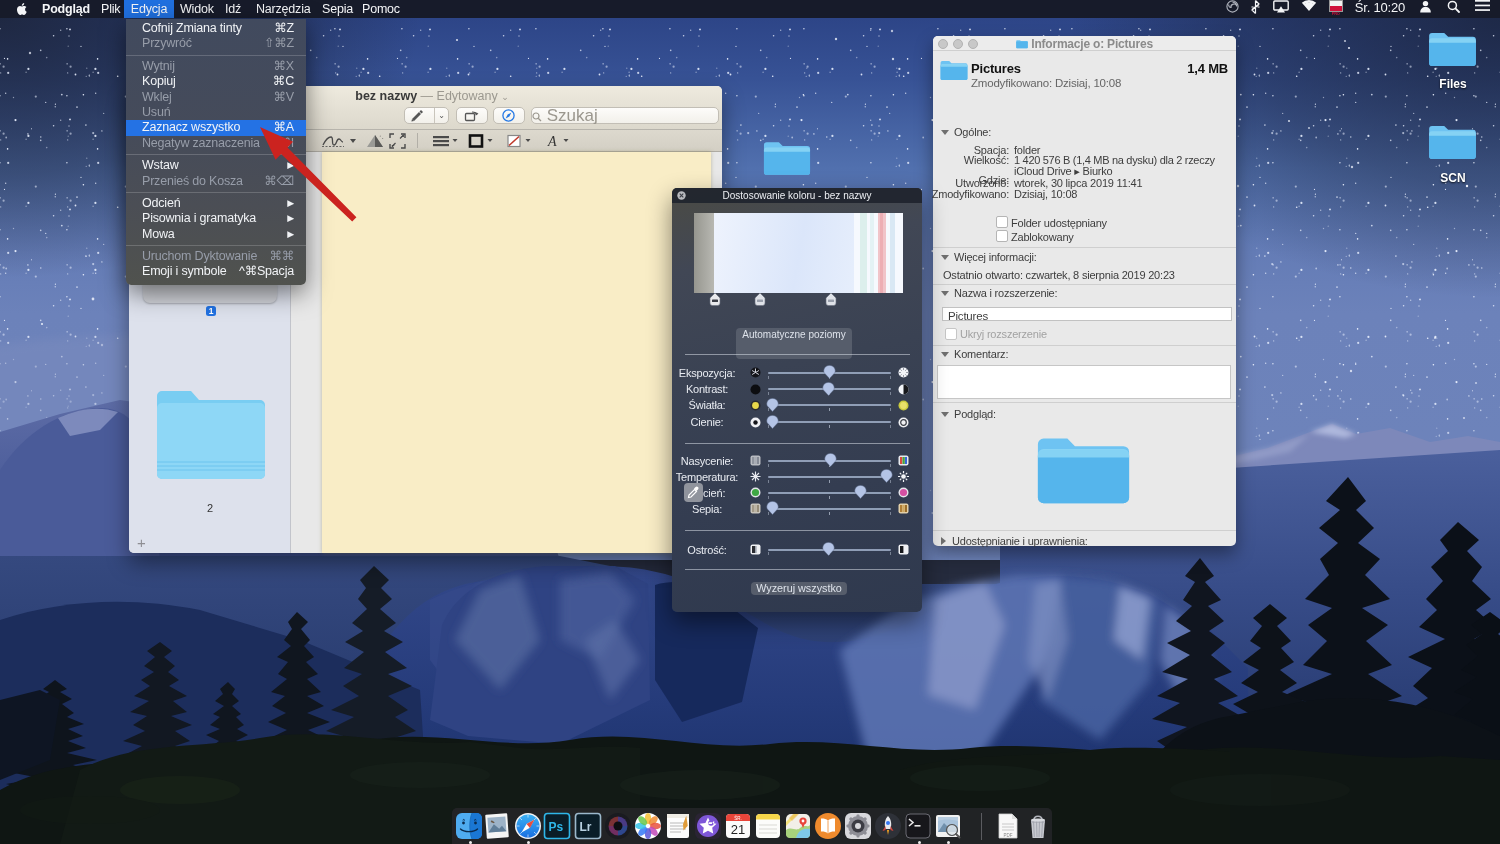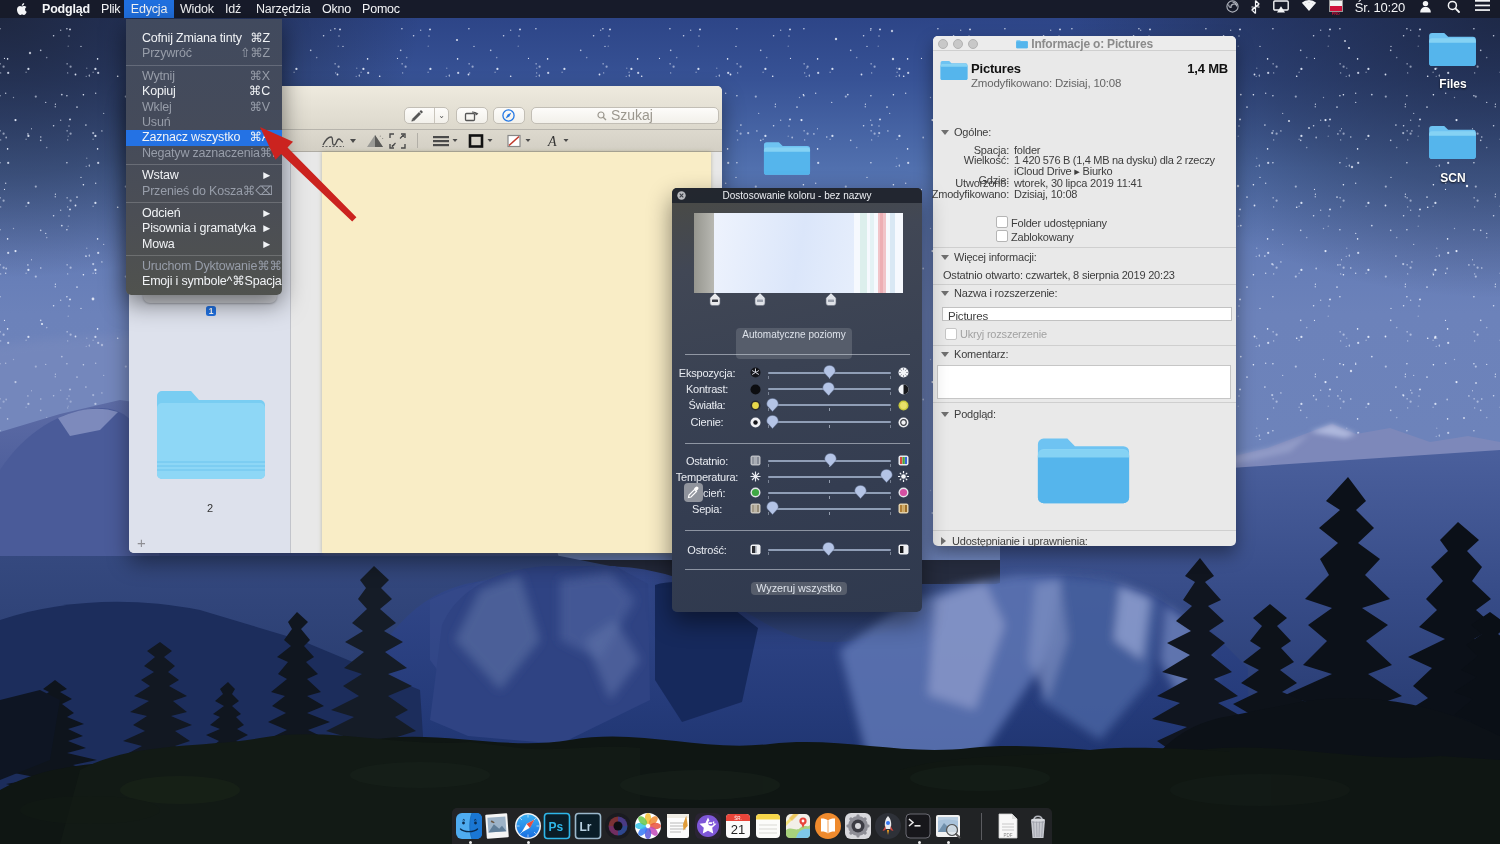--- a/index.html
+++ b/index.html
@@ -1,21 +1,21 @@
 <!DOCTYPE html>
 <html><head><meta charset="utf-8"><style>
 html,body{margin:0;padding:0;width:1500px;height:844px;overflow:hidden;background:#252b3d;
 font-family:"Liberation Sans",sans-serif;-webkit-font-smoothing:antialiased;}
 #wp{position:absolute;left:0;top:0;}
 .abs{position:absolute;}
 #menubar{position:absolute;left:0;top:0;width:1500px;height:18px;background:#171b2a;color:#f4f5f7;
 font-size:12.5px;letter-spacing:-0.2px;z-index:50;}
-#emenu{position:absolute;left:126px;top:19px;width:156px;height:264px;z-index:60;
+#emenu{position:absolute;left:126px;top:19px;width:180px;height:264px;z-index:60;
 background:linear-gradient(180deg,#414a5e 0%,#454b5a 40%,#4b4e55 70%,#50524e 100%);
-border-radius:0 0 5px 5px;box-shadow:0 8px 24px rgba(0,0,0,.5);padding-top:12px;font-size:12.5px;font-weight:500;letter-spacing:-0.2px;}
+border-radius:0 0 5px 5px;box-shadow:0 8px 24px rgba(0,0,0,.5);padding-top:2px;font-size:12.5px;font-weight:500;letter-spacing:-0.2px;}
 .mrow{height:15.4px;line-height:15.4px;padding:0 12px 0 16px;color:#f1f3f6;display:flex;justify-content:space-between;white-space:nowrap;}
 .mrow.dis{color:#979da9;}
 .mrow .sc{color:#f1f3f6;}
 .mrow.dis .sc{color:#979da9;}
 .mrow.hl{background:#2472e4;}
 .msep{height:7px;position:relative;}
 .msep:after{content:"";position:absolute;left:0;right:0;top:3px;height:1px;background:rgba(255,255,255,.18);}
 #pwin{position:absolute;left:129px;top:86px;width:593px;height:467px;border-radius:5px;
 background:#e9e9e9;box-shadow:0 10px 22px rgba(0,0,0,.42);z-index:10;}
 #ptitle{position:absolute;left:0;top:0;right:0;height:43px;border-radius:5px 5px 0 0;
@@ -300,21 +300,21 @@
 <div id="menubar">
     <svg width="13" height="14" viewBox="0 0 13 14" style="position:absolute;left:16px;top:2px">
       <path fill="#f4f5f7" d="M9.1 7.4c0-1.5 1.2-2.2 1.3-2.3-.7-1-1.8-1.2-2.2-1.2-.9-.1-1.8.5-2.3.5-.5 0-1.2-.5-2-.5C2.9 4 2 4.5 1.5 5.4.4 7.2 1.2 9.9 2.2 11.4c.5.7 1.1 1.5 1.9 1.5.8 0 1-.5 2-.5s1.2.5 2 .5 1.3-.7 1.8-1.4c.6-.8.8-1.6.8-1.7 0 0-1.6-.6-1.6-2.4zM7.6 3c.4-.5.7-1.2.6-1.9-.6 0-1.3.4-1.8.9-.4.4-.7 1.1-.6 1.8.7.1 1.4-.3 1.8-.8z"></path>
     </svg>
     <div style="position:absolute;left:124px;top:0;width:50px;height:18px;background:#2070e0;text-align:center;line-height:18px">Edycja</div>
     <div style="position:absolute;left:42px;top:0;height:18px;line-height:18px;font-weight:bold;">Podgląd</div>
     <div style="position:absolute;left:101px;top:0;height:18px;line-height:18px;">Plik</div>
     <div style="position:absolute;left:180px;top:0;height:34px;line-height:18px;">Widok</div>
     <div style="position:absolute;left:225px;top:0;height:18px;line-height:18px;">Idź</div>
     <div style="position:absolute;left:256px;top:0;height:18px;line-height:18px;">Narzędzia</div>
-    <div style="position:absolute;left:322px;top:0;height:18px;line-height:18px;">Okno</div>
+    <div style="position:absolute;left:322px;top:0;height:18px;line-height:18px;">Sepia</div>
     <div style="position:absolute;left:362px;top:0;height:18px;line-height:18px;">Pomoc</div>
     <div style="position:absolute;right:0;top:0;height:18px;display:flex;align-items:flex-start;color:#f4f5f7">
 <svg width="13" height="13" viewBox="0 0 13 13" style="margin-right:12px;opacity:.85">
         <circle cx="6.5" cy="6.5" r="5.6" fill="none" stroke="#c9cdd6" stroke-width="1.1"></circle>
         <path d="M6.5 2.2 A4.3 4.3 0 0 1 10.8 6.5 A2.9 2.9 0 0 0 5 7.5 A2.2 2.2 0 0 1 2.9 4.4" fill="none" stroke="#c9cdd6" stroke-width="1.1"></path>
       </svg>
 <svg width="9" height="14" viewBox="0 0 9 14" style="margin-right:13px">
         <path d="M4.5 0.5 L4.5 13.5 M4.5 0.5 L8 4 L1 9.5 M4.5 13.5 L1 10 L8 4.5 M0.5 7 L2.5 7 M6.5 7 L8.5 7" stroke="#f4f5f7" stroke-width="1.2" fill="none"></path>
       </svg>
 <svg width="16" height="13" viewBox="0 0 16 13" style="margin-right:12px">
@@ -348,20 +348,22 @@
       </svg>
 </div>
   </div>
 <div id="pwin">
 <div id="ptitle"></div>
     <div id="pannot"></div>
     <div id="psidebar"></div>
 <div id="pcontent">
       <div id="ppage"></div>
     </div>
+<div style="position:absolute;left:103px;top:3px;width:400px;text-align:center;font-size:12.5px;color:#3a3a3a">
+<b>bez nazwy</b> <span style="color:#9b988f">— Edytowany <span style="font-size:9px">⌄</span></span></div>
 <div style="position:absolute;top:21px;height:15px;background:linear-gradient(#fdfcfa,#f2f0ea);border:1px solid #c2beb5;border-radius:5px;left:275px;width:43px;">
   <svg width="20" height="13" viewBox="0 0 20 13" style="position:absolute;left:4px;top:1px">
         <path d="M3 10 L10 3 L12 5 L5 12 Z M10.5 2.5 L12 1 L14 3 L12.5 4.5 Z" fill="#555"></path>
         <path d="M3 10 L5 12 L2.4 12.6 Z" fill="#555"></path>
       </svg>
   <div style="position:absolute;right:0;top:0;bottom:0;width:13px;border-left:1px solid #c9c5bc;font-size:8px;color:#555;text-align:center;line-height:15px">⌄</div>
 </div>
 <div style="position:absolute;top:21px;height:15px;background:linear-gradient(#fdfcfa,#f2f0ea);border:1px solid #c2beb5;border-radius:5px;left:327px;width:30px;">
   <svg width="15" height="13" viewBox="0 0 15 13" style="position:absolute;left:7px;top:1px">
         <rect x="1.5" y="4.5" width="9" height="7" rx="1" fill="none" stroke="#555" stroke-width="1.3"></rect>
@@ -369,21 +371,21 @@
         <path d="M14.5 4.2 L11.6 6.4 L11.2 3.2 Z" fill="#555"></path>
       </svg>
 </div>
 <div style="position:absolute;top:21px;height:15px;background:linear-gradient(#fdfcfa,#f2f0ea);border:1px solid #c2beb5;border-radius:5px;left:364px;width:30px;">
   <svg width="15" height="15" viewBox="0 0 15 15" style="position:absolute;left:7px;top:0px">
         <circle cx="7.5" cy="7.5" r="5.6" fill="none" stroke="#2478e4" stroke-width="1.3"></circle>
         <path d="M10.4 4.6 L8.4 8.4 L4.6 10.4 L6.6 6.6 Z" fill="#2478e4"></path>
       </svg>
 </div>
 <div style="position:absolute;top:21px;height:15px;background:linear-gradient(#fdfcfa,#f2f0ea);border:1px solid #c2beb5;border-radius:5px;left:402px;width:186px;border-radius:5px;">
-  <div style="position:absolute;left:0;right:0;top:0;bottom:0;text-align:center;font-size:14px;color:#9b978e;line-height:15px">
+  <div style="position:absolute;left:0;right:0;top:0;bottom:0;font-size:17px;color:#9b978e;line-height:15px">
   <svg width="10" height="10" viewBox="0 0 10 10" style="vertical-align:-1px">
           <circle cx="4" cy="4" r="3" fill="none" stroke="#9b978e" stroke-width="1.2"></circle>
           <path d="M6.2 6.2 L9 9" stroke="#9b978e" stroke-width="1.3"></path>
         </svg> Szukaj</div>
 </div>
 <div style="position:absolute;top:47px;left:192px;width:38px;">
  <svg width="38" height="16" viewBox="0 0 38 16">
         <path d="M2 12 C4 8 7 4 10 4 C13 4 10 12 13 12 C16 12 15 6 18 6 C20 6 20 9 22 9" fill="none" stroke="#4a4a4a" stroke-width="1.3"></path>
         <path d="M1 13.5 L23 13.5" stroke="#4a4a4a" stroke-width="0.8" stroke-dasharray="2 1.5"></path>
         <path d="M29 6 L35 6 L32 10 Z" fill="#4a4a4a"></path>
@@ -534,21 +536,21 @@
       <circle cx="5.5" cy="5.5" r="5" fill="#f0f1f4"></circle>
       <circle cx="5.5" cy="5.5" r="2.8" fill="none" stroke="#3a3d45" stroke-width="1.2"></circle>
     </svg>
     <div class="ctrack" style="left:96px;top:234.1px;width:123px"></div>
     <div style="position:absolute;left:157px;top:237px;width:1px;height:3px;background:rgba(190,200,215,.7)"></div>
     <div style="position:absolute;left:96px;top:237px;width:1px;height:3px;background:rgba(190,200,215,.5)"></div>
     <div style="position:absolute;left:218px;top:237px;width:1px;height:3px;background:rgba(190,200,215,.5)"></div>
     <svg class="chandle" style="left:94.2px;top:226.6px" width="13" height="14" viewBox="0 0 13 14">
       <path d="M6.5 13.5 L1.2 7.8 A5.3 5.3 0 0 1 6.5 0.5 A5.3 5.3 0 0 1 11.8 7.8 Z" fill="#b4c4e6" stroke="#5f6d8a" stroke-width="0.5"></path>
     </svg>
-    <div class="clabel" style="left:0;top:272.9px">Ostatnio:</div>
+    <div class="clabel" style="left:0;top:272.9px">Nasycenie:</div>
     <svg style="position:absolute;left:77.5px;top:267.4px" width="11" height="11" viewBox="0 0 11 11">
       <rect x="0.5" y="0.5" width="10" height="10" rx="2" fill="#b9bcc2"></rect>
       <rect x="2" y="2" width="2.3" height="7" fill="#8f949e"></rect>
       <rect x="4.5" y="2" width="2.3" height="7" fill="#a7abb4"></rect>
       <rect x="7" y="2" width="2" height="7" fill="#858a95"></rect>
     </svg>
     <svg style="position:absolute;left:225.5px;top:267.4px" width="11" height="11" viewBox="0 0 11 11">
       <rect x="0.5" y="0.5" width="10" height="10" rx="2" fill="#e8e9ee"></rect>
       <rect x="2" y="2" width="2.3" height="7" fill="#d84a3f"></rect>
       <rect x="4.5" y="2" width="2.3" height="7" fill="#46a33e"></rect>

